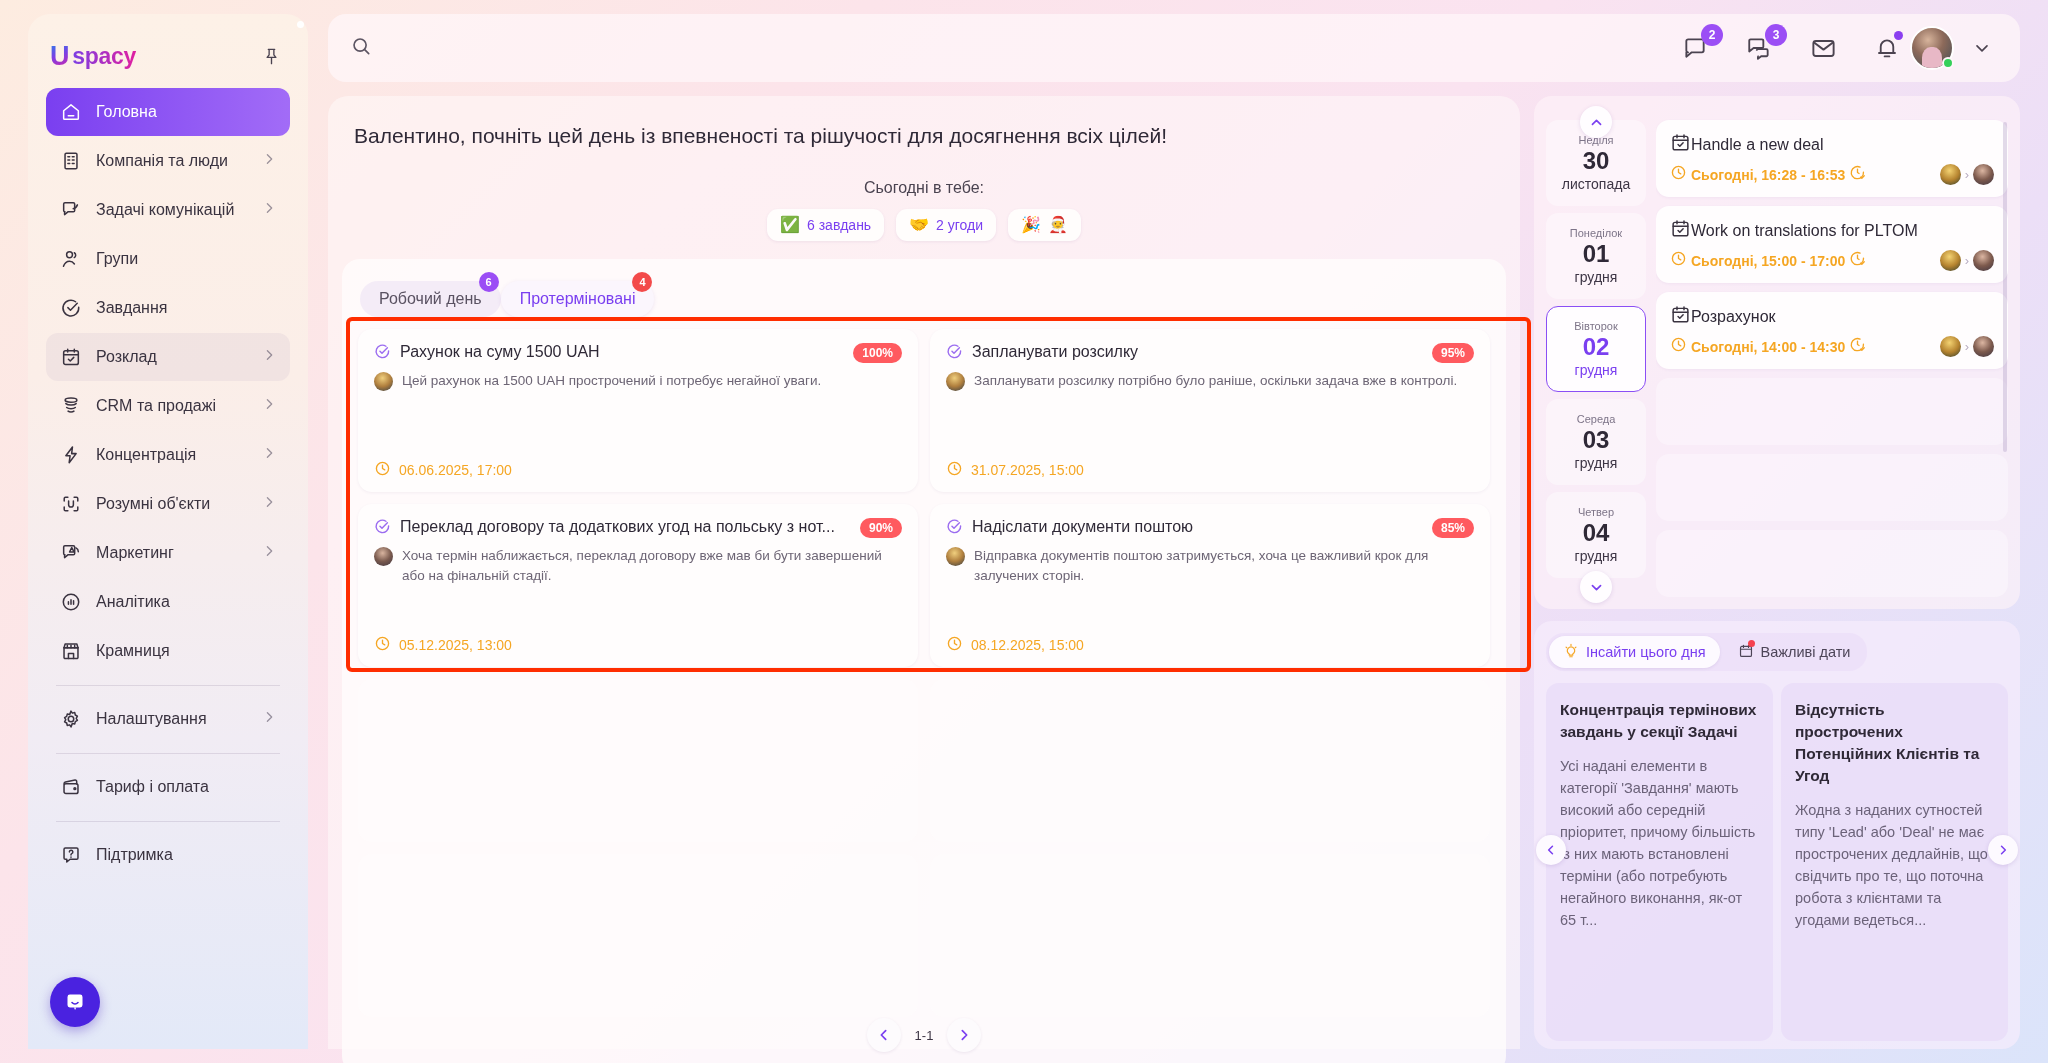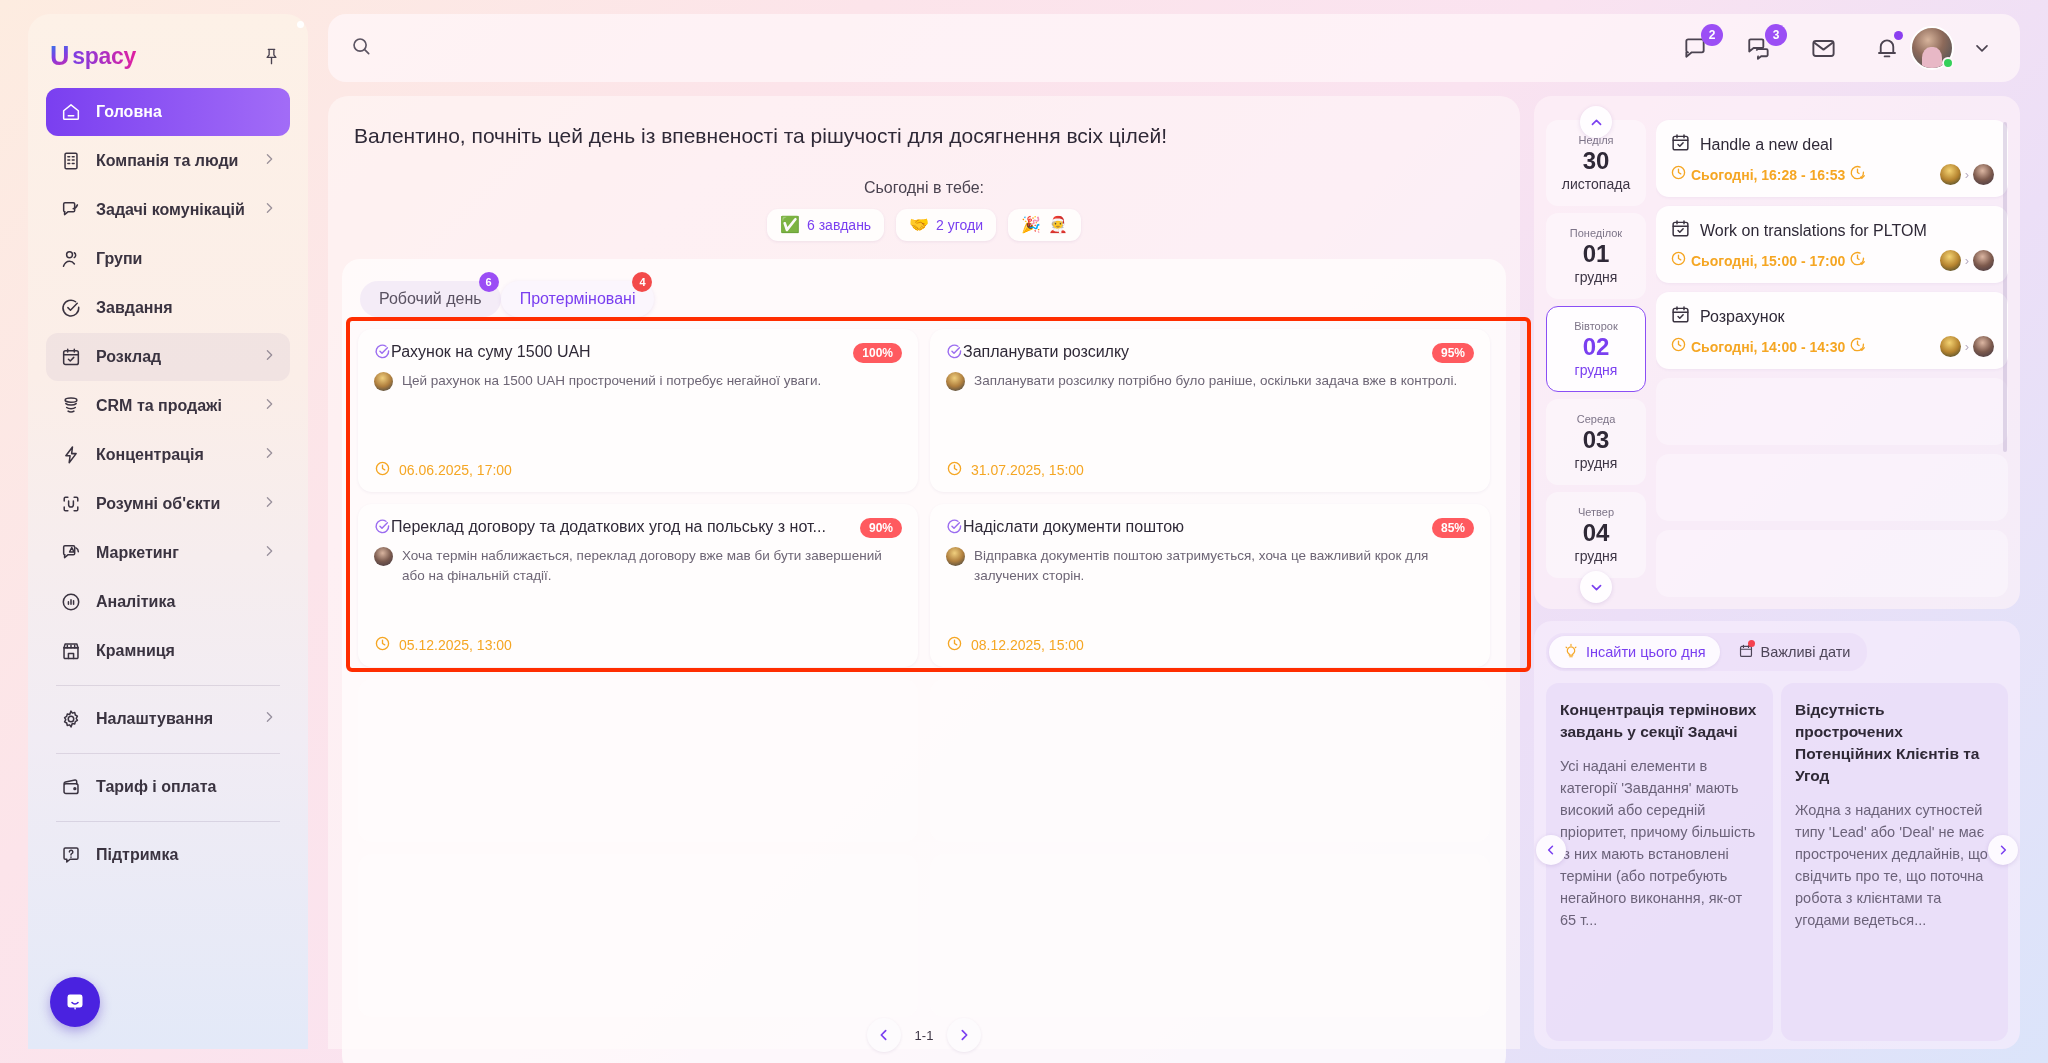--- a/index.html
+++ b/index.html
@@ -37,21 +37,20 @@
     font-size:23px; font-weight:700;
   }
   .pin-btn { width:26px;height:26px;display:flex;align-items:center;justify-content:center;cursor:pointer;}
 
   .nav { margin-top: 6px; display:flex; flex-direction:column; }
   .nav-item {
     display: flex; align-items: center; gap: 13px;
     height: 48px; padding: 0 13px; border-radius: 12px;
     color: #3a3340; font-size: 16px; cursor: pointer; margin-bottom: 1px;
     position: relative;
-    font-weight: bold;
   }
   .nav-item .ico { width:24px;height:24px;flex:0 0 24px;display:flex;align-items:center;justify-content:center; }
   .nav-item .lbl { flex:1; white-space:nowrap; }
   .nav-item .chev { opacity:.6; }
   .nav-item.active {
     background: linear-gradient(90deg,#7a3ff0 0%, #a26cf7 100%);
     color: #fff;
   }
   .nav-item.active .ico svg { stroke: #fff; }
   .nav-item.hovered { background: rgba(120,90,150,0.07); }
@@ -147,21 +146,21 @@
     display:grid; grid-template-columns: 1fr 1fr; gap: 12px;
     padding: 12px 16px 0 16px;
   }
   .tcard {
     background:#fffdfd; border-radius: 14px; height: 163px;
     padding: 14px 16px 12px 16px; position:relative;
     box-shadow: 0 1px 3px rgba(100,70,130,.07);
     display:flex; flex-direction:column; cursor:pointer;
   }
   .tcard.ghost { background: rgba(255,253,253,.45); box-shadow:none; cursor:default; }
-  .tcard-head { display:flex; align-items:flex-start; }
+  .tcard-head { display:flex; align-items:flex-start; gap:9px; }
   .tcard-title { font-size:16px; color:#2f2937; flex:1; white-space:nowrap; overflow:hidden; text-overflow:ellipsis; padding-right:8px;}
   .pct {
     background:#ff5a5f; color:#fff; font-size:12px; font-weight:600;
     border-radius:10px; padding: 3px 9px; flex:0 0 auto;
   }
   .tcard-body { display:flex; gap:9px; margin-top:7px; }
   .mini-av {
     width:19px;height:19px;border-radius:50%;flex:0 0 19px;margin-top:1px;
     background: radial-gradient(circle at 45% 32%, #f0cf7e 0%, #b07f3e 50%, #2f3a46 100%);
   }
@@ -198,21 +197,21 @@
   #sa-up { top: -4px; }
   #sa-down { bottom: -6px; }
 
   #eventcol { flex:1; display:flex;flex-direction:column; gap:9px; padding-top:10px; position:relative; overflow:hidden;}
   .ev {
     background:#fffdfe; border-radius:13px; height:86px; padding: 12px 14px;
     display:flex;flex-direction:column;justify-content:center;gap:7px; cursor:pointer;
     box-shadow:0 1px 3px rgba(110,70,150,.06);
   }
   .ev.ghost { background: rgba(255,253,254,.38); box-shadow:none; cursor:default;}
-  .ev-top { display:flex; align-items:center; gap:9px; }
+  .ev-top { display:flex; align-items:center; }
   .ev-title { font-size:16px; color:#2f2937; white-space:nowrap; overflow:hidden; text-overflow:ellipsis;}
   .ev-bot { display:flex;align-items:center;gap:4px; }
   .ev-time { color:#f5a623; font-size:14px; font-weight:600; }
   .ev-people { margin-left:auto; display:flex;align-items:center;gap:4px; }
   .ev-av { width:21px;height:21px;border-radius:50%; background: radial-gradient(circle at 45% 32%, #f3d272 0%, #b5832f 52%, #2b3b2e 100%); }
   .ev-av.b { background: radial-gradient(circle at 45% 32%, #dcb6a2 0%, #7d5a4d 50%, #3a3240 100%); }
   .ev-arrow { color:#b8adc2; font-size:13px; }
   #evscroll { position:absolute; right:1px; top:12px; width:4px; height:330px; border-radius:2px; background: rgba(160,140,185,.30); }
 
   #insight-card {

